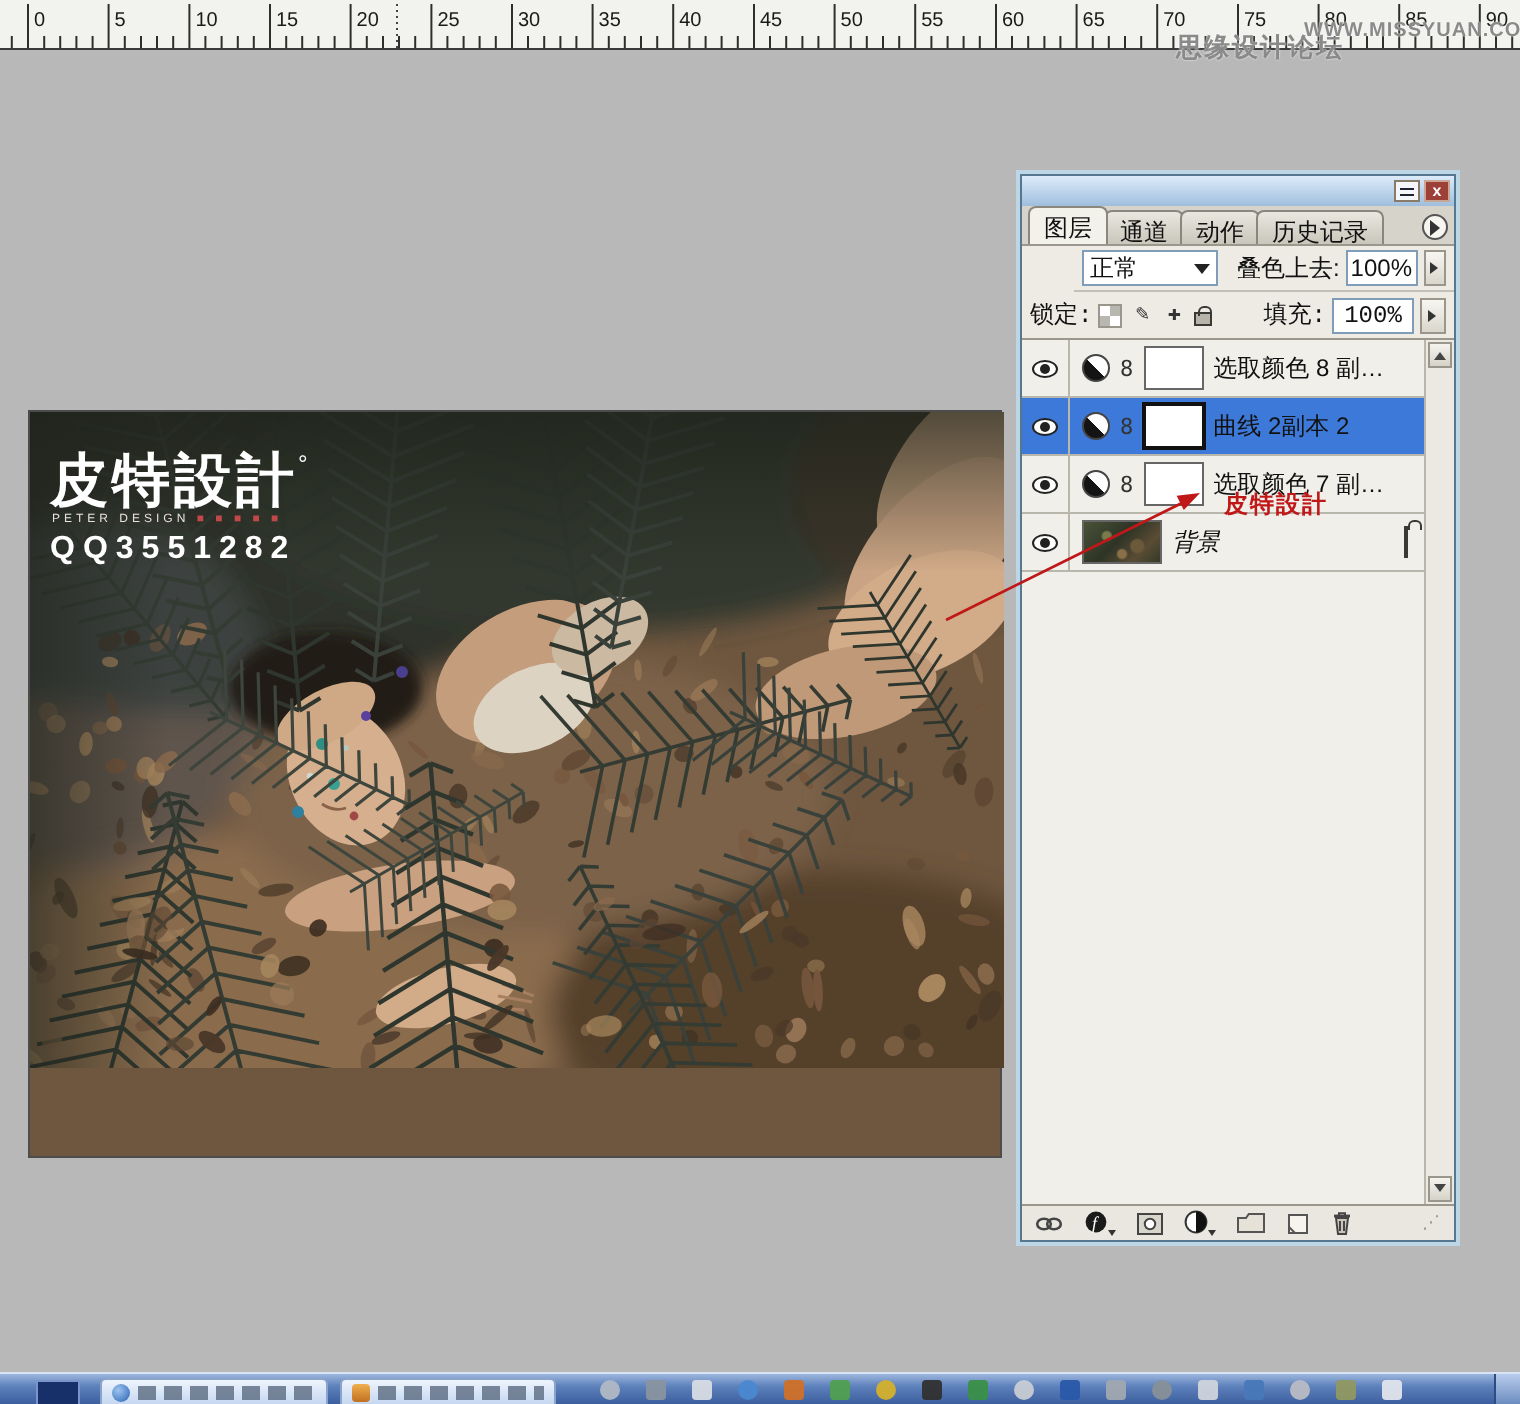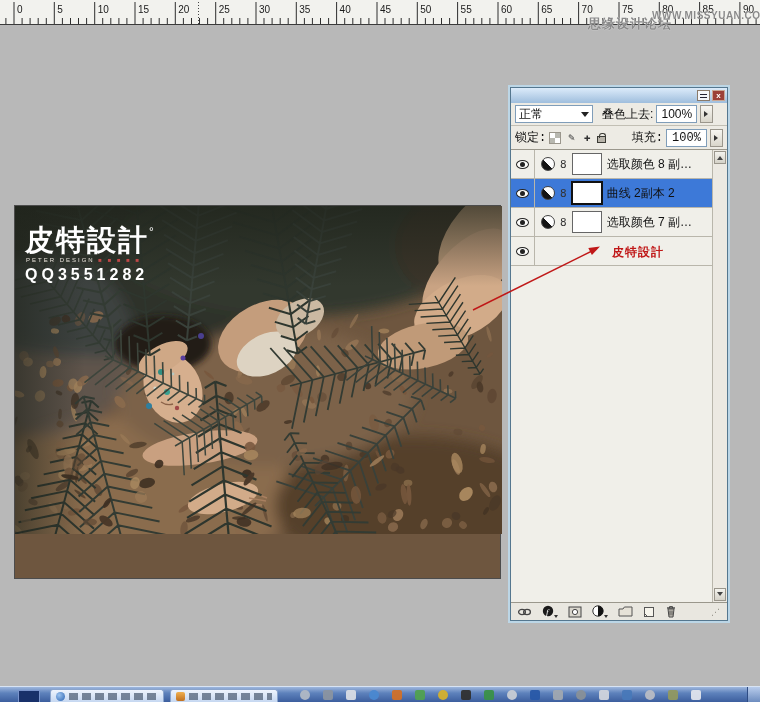--- a/index.html
+++ b/index.html
@@ -32,21 +32,21 @@
   #btn-min { background:#f4f6fa; color:#223; }
   #btn-min i { display:block; width:7px; height:4px; border-top:1px solid #223; border-bottom:1px solid #223; }
   #btn-close { background:#9c4038; color:#fff; font-weight:bold; border-color:#caa794; }
   #p-tabs { height:20px; display:flex; align-items:flex-end; padding:2px 2px 0 3px; position:relative; border-bottom:1px solid #9a978c; background:#d6d3ca; }
   .tab { height:17px; padding:2px 7px 0; font-size:12px; border:1px solid #8a887e; border-bottom:none; border-radius:4px 4px 0 0; background:linear-gradient(#e9e7df,#c9c6bb); margin-right:-2px; position:relative; white-space:nowrap; }
   .tab.active { background:#f2f1ea; height:19px; z-index:2; }
   #tab-menu { position:absolute; right:3px; top:4px; width:13px; height:13px; border:1px solid #555; border-radius:50%; background:#f6f5f0; display:flex; align-items:center; justify-content:center; }
   #tab-menu i { width:0; height:0; border:4px solid transparent; border-left:5px solid #333; margin-left:4px; }
 
   .ctl-row { display:flex; align-items:center; padding:0 4px; gap:3px; }
-  #p-blend { height:23px; border-bottom:1px solid #c2bfb4; }
+  #p-blend { height:23px; border-bottom:1px solid #c2bfb4;margin-left:26px; }
   #p-lock { height:24px; border-bottom:1px solid #9a978c;font-family:Liberation Mono, monospace; }
   .selbox { width:78px; height:18px; background:#fff; border:1px solid #7f9db9; display:flex; align-items:center; justify-content:space-between; padding:0 3px; }
   .caret-d { width:0; height:0; border:4px solid transparent; border-top:5px solid #222; margin-top:4px; }
   .valbox { width:41px; height:18px; background:#fff; border:1px solid #7f9db9; display:flex; align-items:center; justify-content:center; }
   .spin { width:13px; height:18px; border:1px solid #9a968c; background:linear-gradient(#f7f6f1,#d9d6cb); display:flex; align-items:center; justify-content:center; }
   .caret-r { width:0; height:0; border:3px solid transparent; border-left:4px solid #333; margin-left:2px; }
   .lbl { white-space:nowrap; }
   .lockicons { display:flex; gap:4px; align-items:center; margin-right:auto; }
   .lk { width:12px; height:12px; display:inline-block; }
   .lk-checker { background:conic-gradient(#b8b8b0 0 25%, #fff 0 50%, #b8b8b0 0 75%, #fff 0); border:1px solid #9a968c; }
@@ -497,20 +497,29 @@
   </div>
 </div>
 
 <div id="panel">
   <div id="p-title">
     <span class="tbtn" id="btn-min">
         <i></i>
       </span>
     <span class="tbtn" id="btn-close">x</span>
   </div>
+  <div id="p-tabs">
+      <span class="tab active">图层</span>
+      <span class="tab">通道</span>
+      <span class="tab">动作</span>
+      <span class="tab">历史记录</span>
+    <span id="tab-menu">
+        <i></i>
+      </span>
+  </div>
   <div class="ctl-row" id="p-blend">
     <div class="selbox">
       <span>正常</span>
       <span class="caret-d"></span>
     </div>
     <span class="lbl" style="margin-left:6px;">叠色上去:</span>
     <span class="valbox">
         <span>100%</span>
       </span>
     <span class="spin">
@@ -564,20 +573,25 @@
           <div class="rowbody">
             <span class="adjicon"></span>
             <span class="chain">8</span>
             <span class="thumb adj"></span>
             <span class="lname">选取颜色 7 副…</span>
           </div>
         </div>
         <div class="lrow">
           <div class="eyecell">
             <span class="eye"></span>
+          </div>
+          <div class="rowbody">
+            <span class="thumb photo"></span>
+            <span class="lname it">背景</span>
+            <span class="rowlock"><span class="minilock"></span></span>
           </div>
         </div>
       </div>
     <div id="p-scroll">
       <span class="sbtn up">
           <span class="tri-u"></span>
         </span>
       <span class="sbtn down">
           <span class="tri-d"></span>
         </span>

